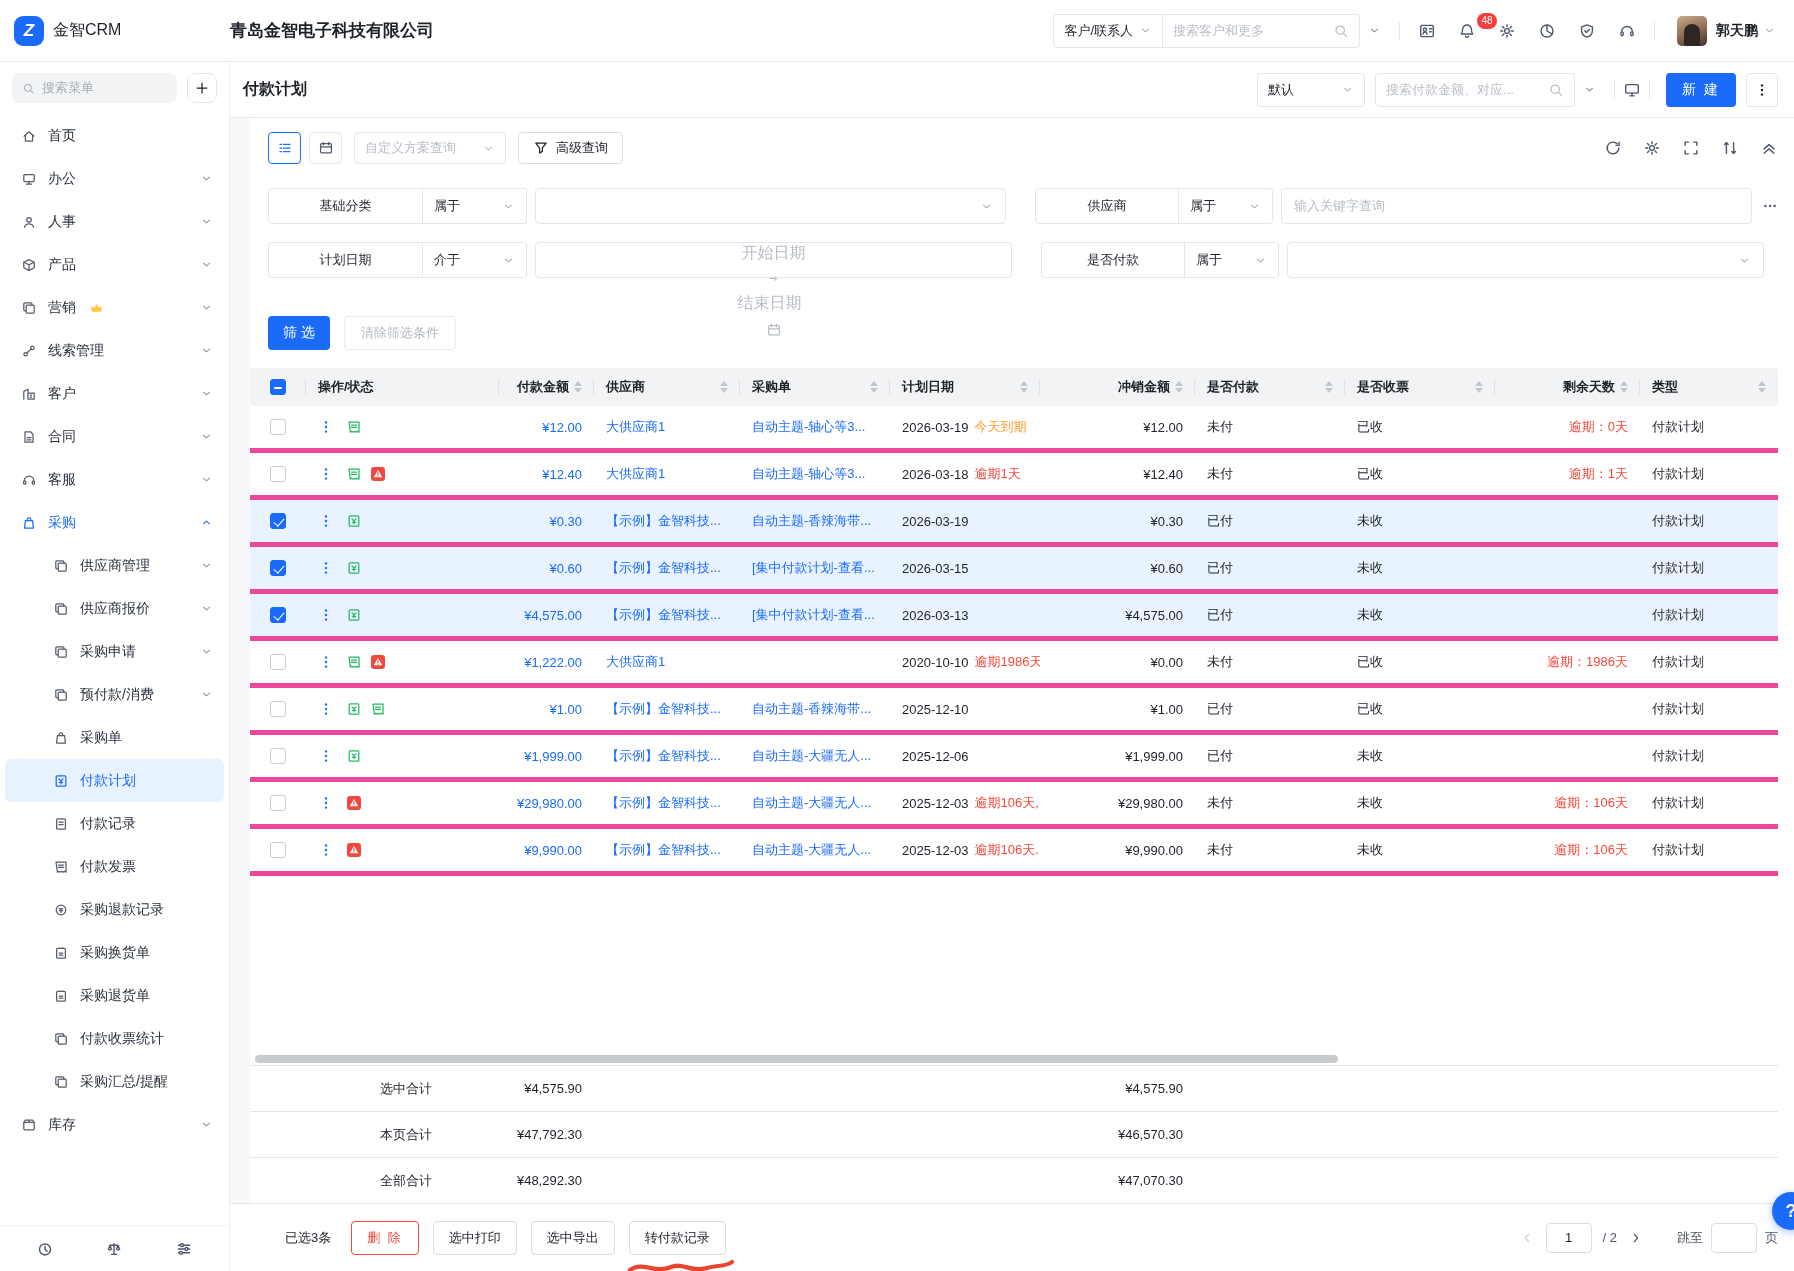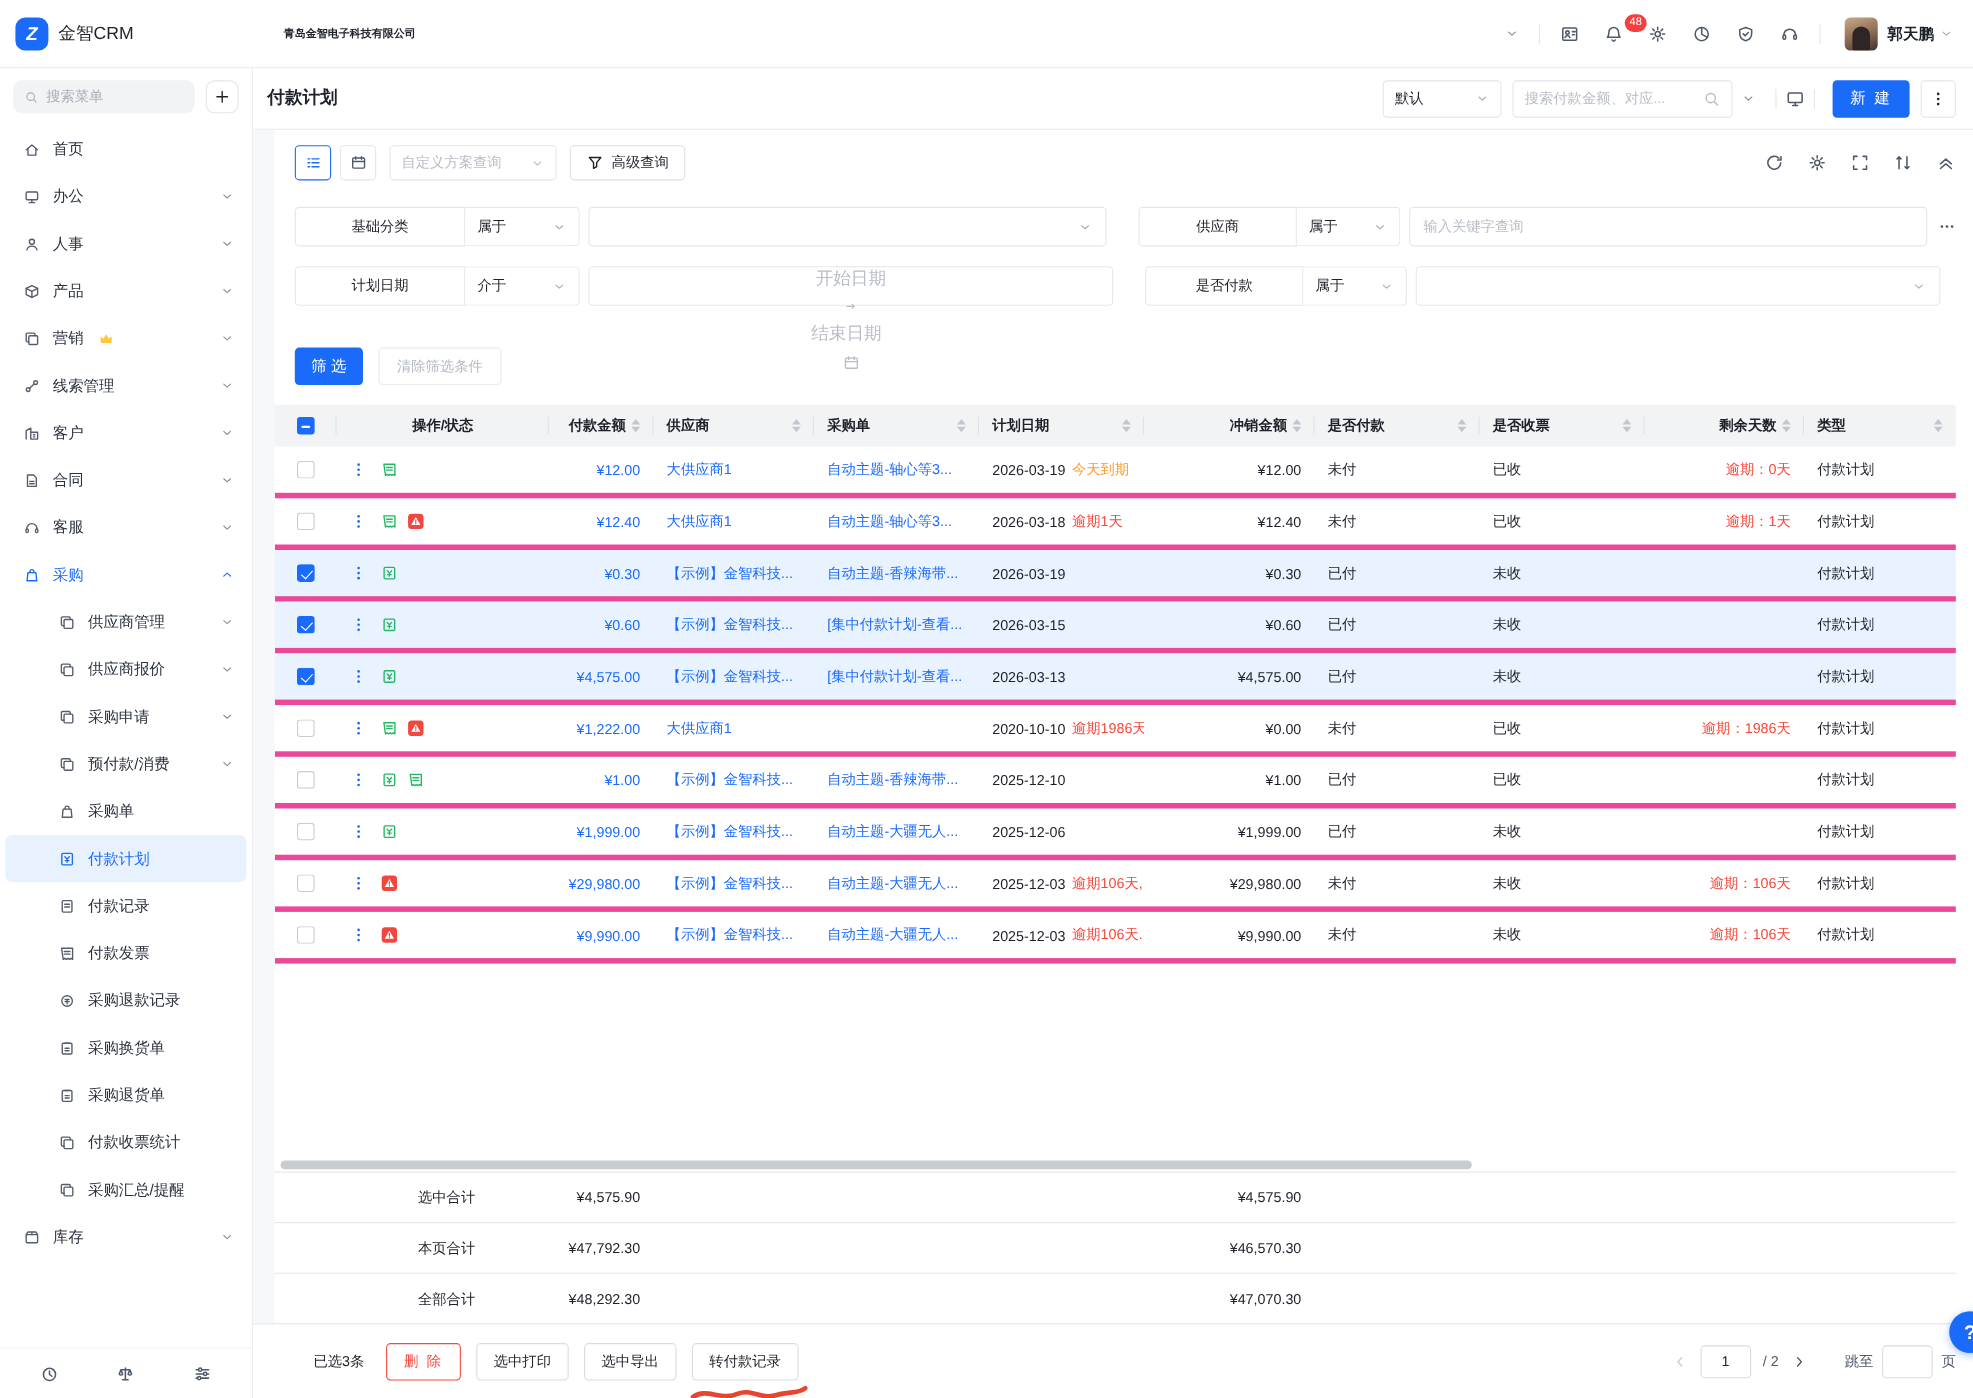--- a/index.html
+++ b/index.html
@@ -6,21 +6,21 @@
   html,body{width:1794px;height:1271px;overflow:hidden;background:#fff;color:#1d2129;}
   .i{display:inline-flex;width:16px;height:16px;flex:none;}
   .i svg{width:100%;height:100%;}
   .i.sm{width:13px;height:13px}
   .i.lg{width:18px;height:18px}
   
   .topbar{height:62px;display:flex;align-items:center;border-bottom:1px solid #e9eaee;background:#fff;position:relative;z-index:5;}
   .logo-wrap{width:230px;flex:none;display:flex;align-items:center;gap:9px;padding-left:14px;}
   .logo-badge{width:30px;height:30px;border-radius:9px;background:#1b6bfb;color:#fff;font-weight:bold;font-style:italic;display:flex;align-items:center;justify-content:center;font-size:17px;}
   .brand-name{font-size:16px;font-weight:normal;}
-  .company{font-size:10px;font-weight:bold;margin-left:28px;}
+  .company{font-size:17px;font-weight:bold;}
   .topbar-right{margin-left:auto;display:flex;align-items:center;padding-right:18px;}
   .scope-group{display:flex;align-items:center;height:34px;border:1px solid #e5e6eb;border-radius:4px;overflow:hidden;}
   .scope-select{display:flex;align-items:center;gap:6px;padding:0 10px;height:100%;border-right:1px solid #e5e6eb;font-size:13px;color:#1d2129;cursor:pointer;}
   .scope-select .i,.chev-gray{color:#a9aeb8;}
   .top-search{display:flex;align-items:center;width:196px;padding:0 10px;height:100%;color:#b8bdc7;font-size:13px;gap:8px;}
   .top-search .ph{flex:1;}
   .outer-chev{margin:0 10px 0 8px;color:#868d9a;display:flex;cursor:pointer;}
   .vdiv{width:1px;height:18px;background:#e5e6eb;margin:0 8px;}
   .tb-icons{display:flex;align-items:center;gap:22px;margin:0 10px;color:#4e5969;}
   .tb-icon{position:relative;display:flex;cursor:pointer;}
@@ -83,21 +83,21 @@
   .daterange{justify-content:flex-start;color:#b8bdc7;gap:8px;flex-direction:column;}
   .daterange .seg{flex:1;}
   .daterange .seg.end{text-align:right;padding-right:8px;}
   .dots-btn{margin-left:10px;color:#4e5969;display:flex;cursor:pointer;}
   .factions{margin:20px 16px 0 38px;display:flex;gap:14px;}
   .btn-filter{height:34px;padding:0 15px;background:#1b6bfb;color:#fff;border:none;border-radius:4px;font-size:14px;cursor:pointer;}
   .btn-clear{height:34px;padding:0 16px;background:#fff;color:#b3b9c2;border:1px solid #e9eaee;border-radius:4px;font-size:13px;cursor:default;}
   
   .table{margin:18px 16px 0 20px;--cols:56px 193px 95px 146px 150px 150px 155px 150px 150px 145px 138px;}
   .thead{display:grid;grid-template-columns:var(--cols);height:38px;background:#f2f3f5;align-items:stretch;border-radius:2px;}
-  .th{display:flex;align-items:center;padding:0 12px;font-size:13px;font-weight:bold;position:relative;min-width:0;justify-content:center;}
+  .th{display:flex;align-items:center;padding:0 12px;font-size:13px;font-weight:bold;position:relative;min-width:0;}
   .th.r{justify-content:flex-end;}
   .th:not(:last-child)::after{content:'';position:absolute;right:0;top:11px;height:16px;width:1px;background:#dfe1e6;}
   .th .sortwrap{margin-left:auto;}
   .th.r .sortwrap{margin-left:5px;}
   .th.c{justify-content:center;}
   .sort{display:flex;flex-direction:column;gap:2px;cursor:pointer;}
   .sort b{width:0;height:0;border-left:4px solid transparent;border-right:4px solid transparent;}
   .sort b.up{border-bottom:5px solid #c2c7cf;}
   .sort b.dn{border-top:5px solid #c2c7cf;}
   .trow{display:grid;grid-template-columns:var(--cols);height:47px;align-items:center;border-bottom:5px solid #ec4899;font-size:13px;}
@@ -142,20 +142,39 @@
 </head>
 <body>
 
 <header class="topbar">
   <div class="logo-wrap">
     <div class="logo-badge">Z</div>
     <div class="brand-name">金智CRM</div>
   </div>
   <div class="company">青岛金智电子科技有限公司</div>
   <div class="topbar-right">
+    <div class="scope-group">
+      <div class="scope-select">
+        <span>客户/联系人</span>
+        <span class="i sm">
+            <svg viewBox="0 0 16 16" fill="none" stroke="currentColor" stroke-width="1.25" stroke-linecap="round" stroke-linejoin="round">
+              <path d="M4.2 6.4 8 9.8l3.8-3.4"></path>
+            </svg>
+          </span>
+      </div>
+      <div class="top-search">
+        <span class="ph">搜索客户和更多</span>
+        <span class="i">
+            <svg viewBox="0 0 16 16" fill="none" stroke="currentColor" stroke-width="1.25" stroke-linecap="round" stroke-linejoin="round">
+              <circle cx="7.2" cy="7.2" r="4.2"></circle>
+              <path d="M10.4 10.4 13.4 13.4"></path>
+            </svg>
+          </span>
+      </div>
+    </div>
     <span class="outer-chev">
         <span class="i sm">
           <svg viewBox="0 0 16 16" fill="none" stroke="currentColor" stroke-width="1.25" stroke-linecap="round" stroke-linejoin="round">
             <path d="M4.2 6.4 8 9.8l3.8-3.4"></path>
           </svg>
         </span>
       </span>
     <div class="vdiv"></div>
     <div class="tb-icons">
       <span class="tb-icon">

